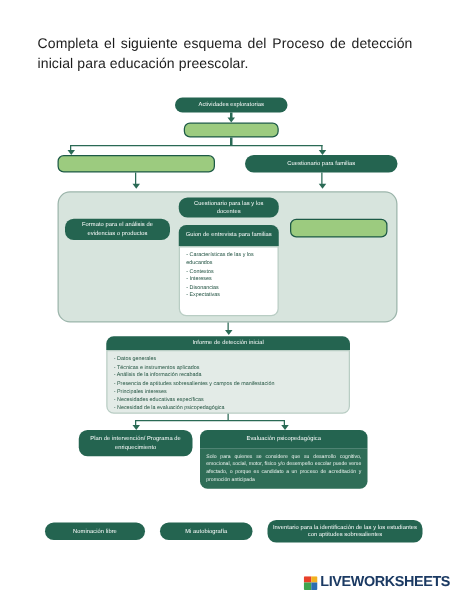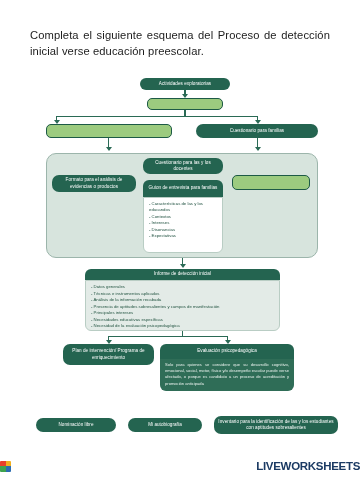--- a/index.html
+++ b/index.html
@@ -81,36 +81,36 @@
   .hl{height:1.3px;}
   .arw{
     position:absolute;width:0;height:0;
     border-left:3.2px solid transparent;
     border-right:3.2px solid transparent;
     border-top:4.2px solid #2a6a55;
   }
   
   #footer{
     position:absolute;left:0;right:0;bottom:8px;
-    display:flex;align-items:center;justify-content:space-between;
+    display:flex;align-items:center;justify-content:flex-end;
   }
   #lw-mark{
     width:11px;height:11px;margin-right:2px;
     display:grid;grid-template-columns:1fr 1fr;grid-template-rows:1fr 1fr;
     overflow:hidden;border-radius:1px;
   }
   #lw-mark i{display:block;}
   #lw-text{
     font-size:11.5px;font-weight:bold;color:#1b3a63;letter-spacing:-.3px;
   }
 </style>
 </head>
 <body>
 
-<div id="instruction">Completa el siguiente esquema del Proceso de detección inicial verse educación preescolar.</div>
+<div id="instruction">Completa el siguiente esquema del Proceso de detección inicial para educación preescolar.</div>
 
 <div class="node" style="left:140px;top:78px;width:90px;height:12px;">Actividades exploratorias</div>
 <div class="ln vl" style="left:184.4px;top:90px;height:5px;"></div>
 <div class="arw" style="left:182px;top:94px;"></div>
 
 <div class="blank" style="left:147px;top:98px;width:76px;height:12px;"></div>
 
 <div class="ln vl" style="left:184.4px;top:110px;height:6px;"></div>
 <div class="ln hl" style="left:56px;top:116px;width:202px;"></div>
 <div class="ln vl" style="left:56px;top:116px;height:5px;"></div>

